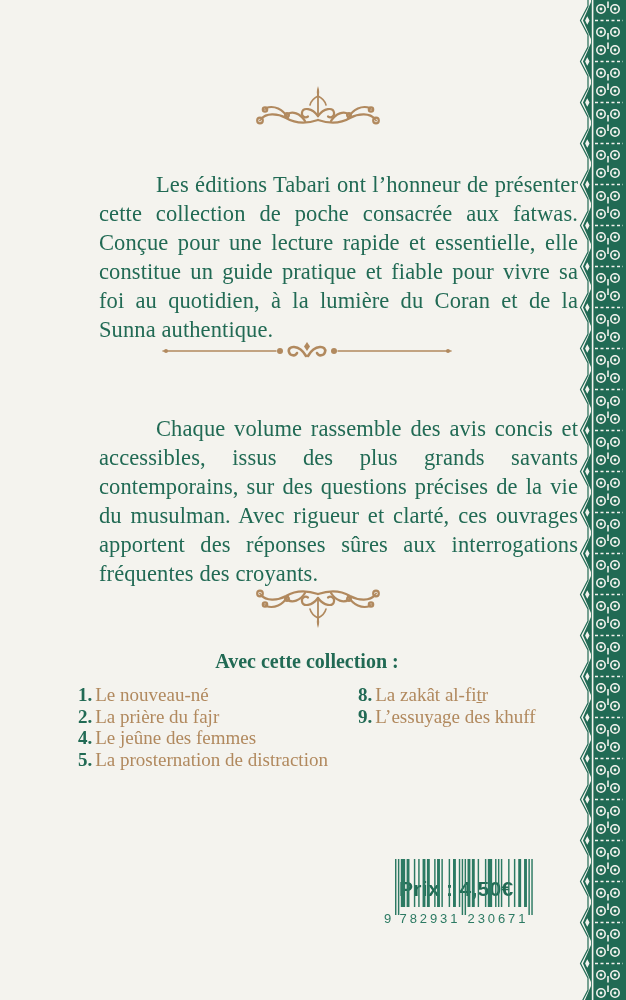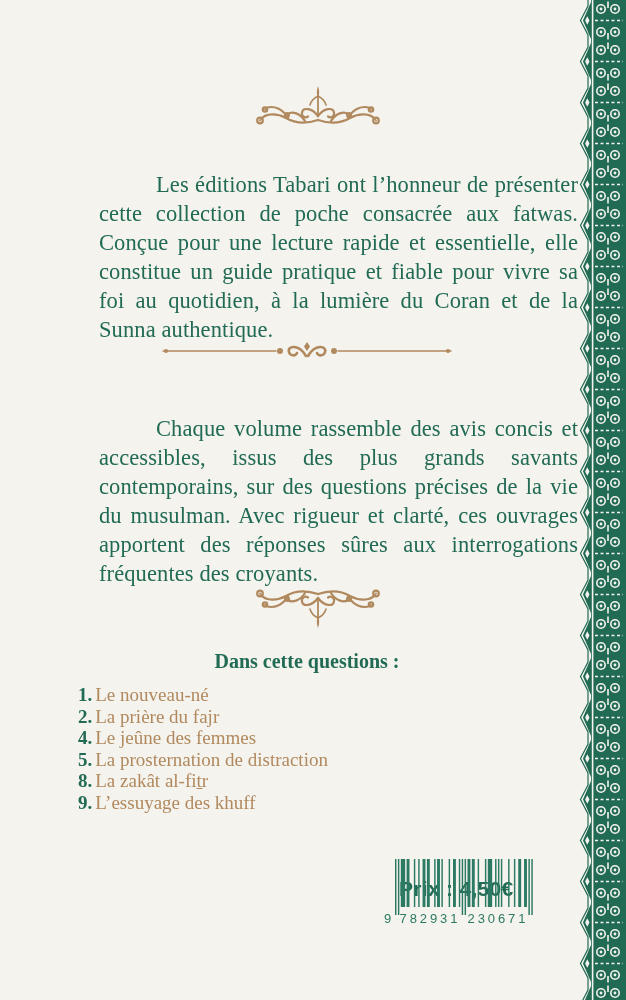--- a/index.html
+++ b/index.html
@@ -26,22 +26,22 @@
   #para2{top:391px;}
   .flourish-top{position:absolute;left:250px;top:84px;}
   .flourish-bottom{position:absolute;left:250px;top:580px;transform:scaleY(-1);}
   .divider-orn{position:absolute;left:160px;top:337px;}
   .heading{
     position:absolute;top:650px;left:24px;width:566px;
     text-align:center;font-weight:bold;font-size:20px;color:var(--green);
   }
   .collection{
     position:absolute;top:684px;left:78px;width:486px;
-    display:flex;gap:0;
-    font-size:19px;line-height:21.5px;color:var(--tan);flex-direction:column;
+    display:flex;gap:28px;
+    font-size:19px;line-height:21.5px;color:var(--tan);
   }
   .colL{width:252px;flex:none;}
   .colR{flex:1;}
   .item{padding-left:27px;text-indent:-27px;}
   .num{color:var(--green);font-weight:bold;margin-right:3px;}
   .it{}
   .price{
     position:absolute;left:399px;top:833px;
     font-family:"Liberation Sans","DejaVu Sans",sans-serif;
     font-size:21px;font-weight:600;letter-spacing:.3px;
@@ -107,21 +107,21 @@
 
   <svg class="flourish-bottom" width="136" height="50" viewBox="0 0 136 50">
     <use href="#fl-half"></use>
     <use href="#fl-half" transform="translate(136,0) scale(-1,1)"></use>
     <g>
       <path d="M68,8 L68,31" style="stroke:var(--tan);stroke-width:1.8"></path>
       <path d="M68,2 C66.4,6.5 66.4,10 68,13.5 C69.6,10 69.6,6.5 68,2 Z" style="fill:var(--tan)"></path>
     </g>
   </svg>
 
-  <div class="heading">Dans cette questions :</div>
+  <div class="heading">Avec cette collection :</div>
 
   <div class="collection">
     <div class="colL">
         <div class="item"><span class="num">1.</span><span>Le nouveau-né</span></div>
         <div class="item"><span class="num">2.</span><span>La prière du </span><span class="it">fajr</span></div>
         <div class="item"><span class="num">4.</span><span>Le jeûne des femmes</span></div>
         <div class="item"><span class="num">5.</span><span>La prosternation de distraction</span></div>
       </div>
     <div class="colR">
         <div class="item"><span class="num">8.</span><span>La </span><span class="it">zakât al-fiṯr</span></div>

